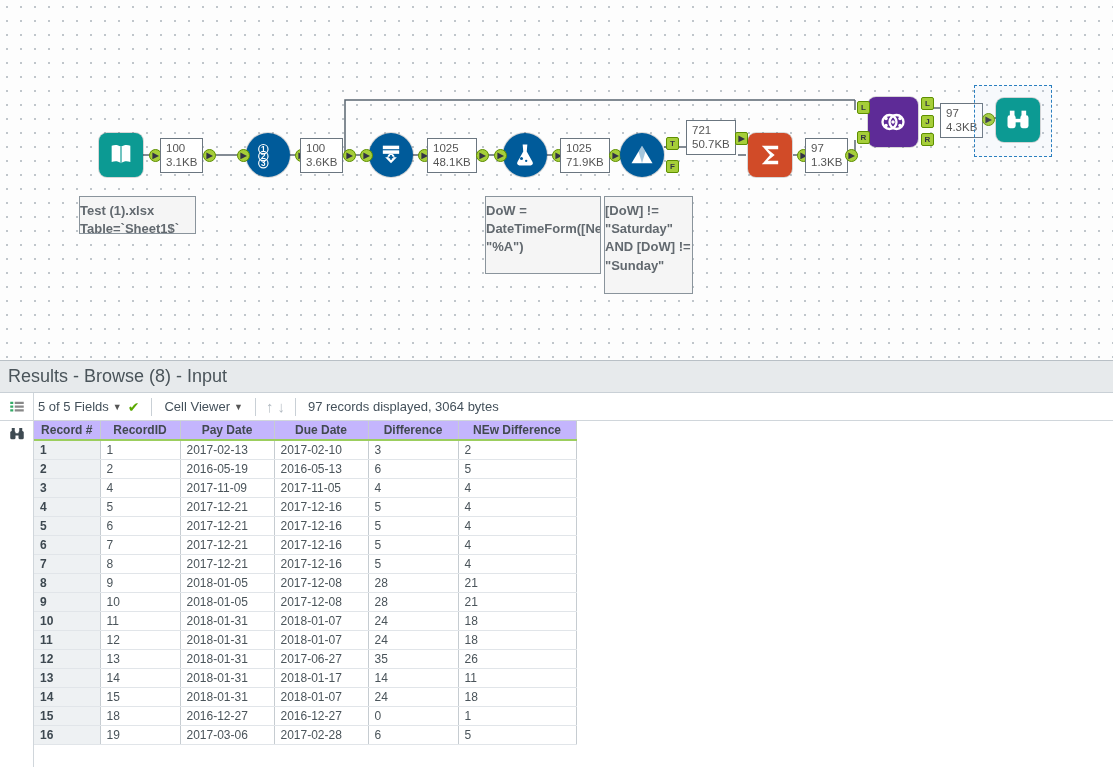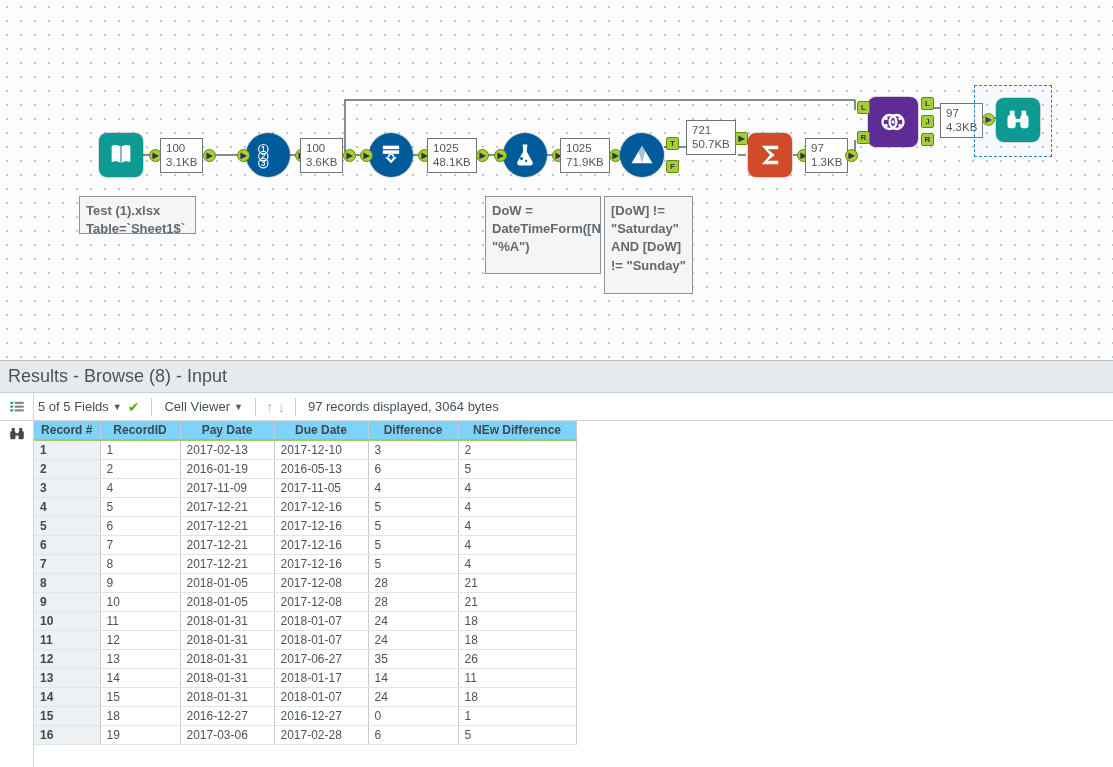--- a/index.html
+++ b/index.html
@@ -64,21 +64,21 @@
     font-size: 11.5px;
     color: #555;
     text-align: left;
     white-space: nowrap;
   }
 
   .ann-box {
     position: absolute;
     background: #f5f5f5;
     border: 1px solid #8a949c;
-    padding: 5px 6px;
+    padding: 5px 0;
     font-size: 13px;
     line-height: 1.4;
     color: #62696f;
     font-weight: 600;
     overflow: hidden;
   }
 
   .anchor {
     position: absolute;
     width: 13px; height: 13px;
@@ -158,21 +158,21 @@
   }
   table.grid th, table.grid td {
     border-right: 1px solid #c6ccd1;
     border-bottom: 1px solid #e1e5e9;
     padding: 2px 6px;
     height: 19px;
     text-align: left;
     white-space: nowrap;
   }
   table.grid th {
-    background: #7dd3fc;
+    background: #c4b5fd;
     border-bottom: 2px solid #9cce5e;
     color: #41494f;
     font-weight: bold;
     text-align: center;
   }
   table.grid td.rownum {
     background: #eef1f3;
     font-weight: bold;
     color: #3d4850;
     text-align: left;
@@ -407,28 +407,28 @@
               <th>Due Date</th>
               <th>Difference</th>
               <th>NEw Difference</th>
             </tr>
           </thead>
         <tbody id="grid-body">
             <tr>
               <td class="rownum">1</td>
               <td>1</td>
               <td>2017-02-13</td>
-              <td>2017-12-10</td>
+              <td>2017-02-10</td>
               <td>3</td>
               <td>2</td>
             </tr>
             <tr>
               <td class="rownum">2</td>
               <td>2</td>
-              <td>2016-01-19</td>
+              <td>2016-05-19</td>
               <td>2016-05-13</td>
               <td>6</td>
               <td>5</td>
             </tr>
             <tr>
               <td class="rownum">3</td>
               <td>4</td>
               <td>2017-11-09</td>
               <td>2017-11-05</td>
               <td>4</td>

